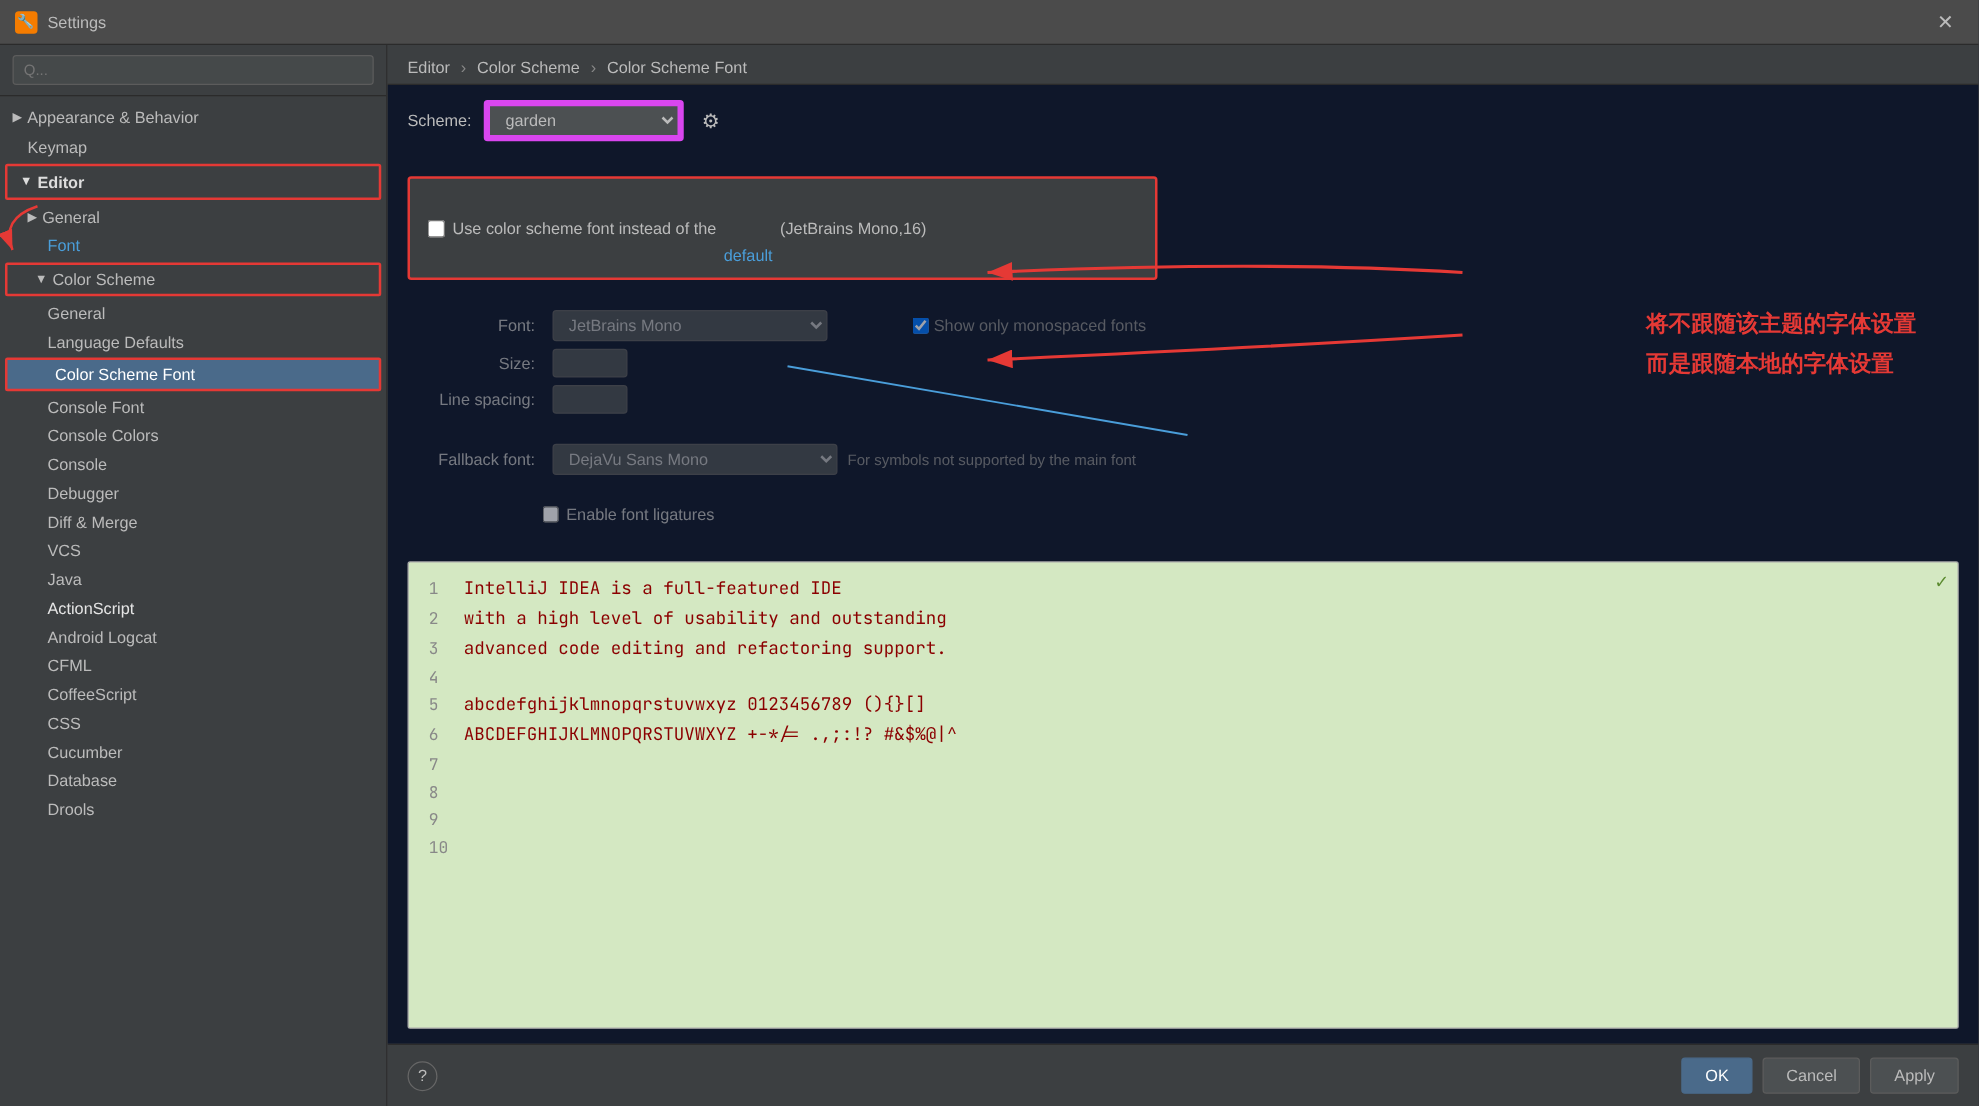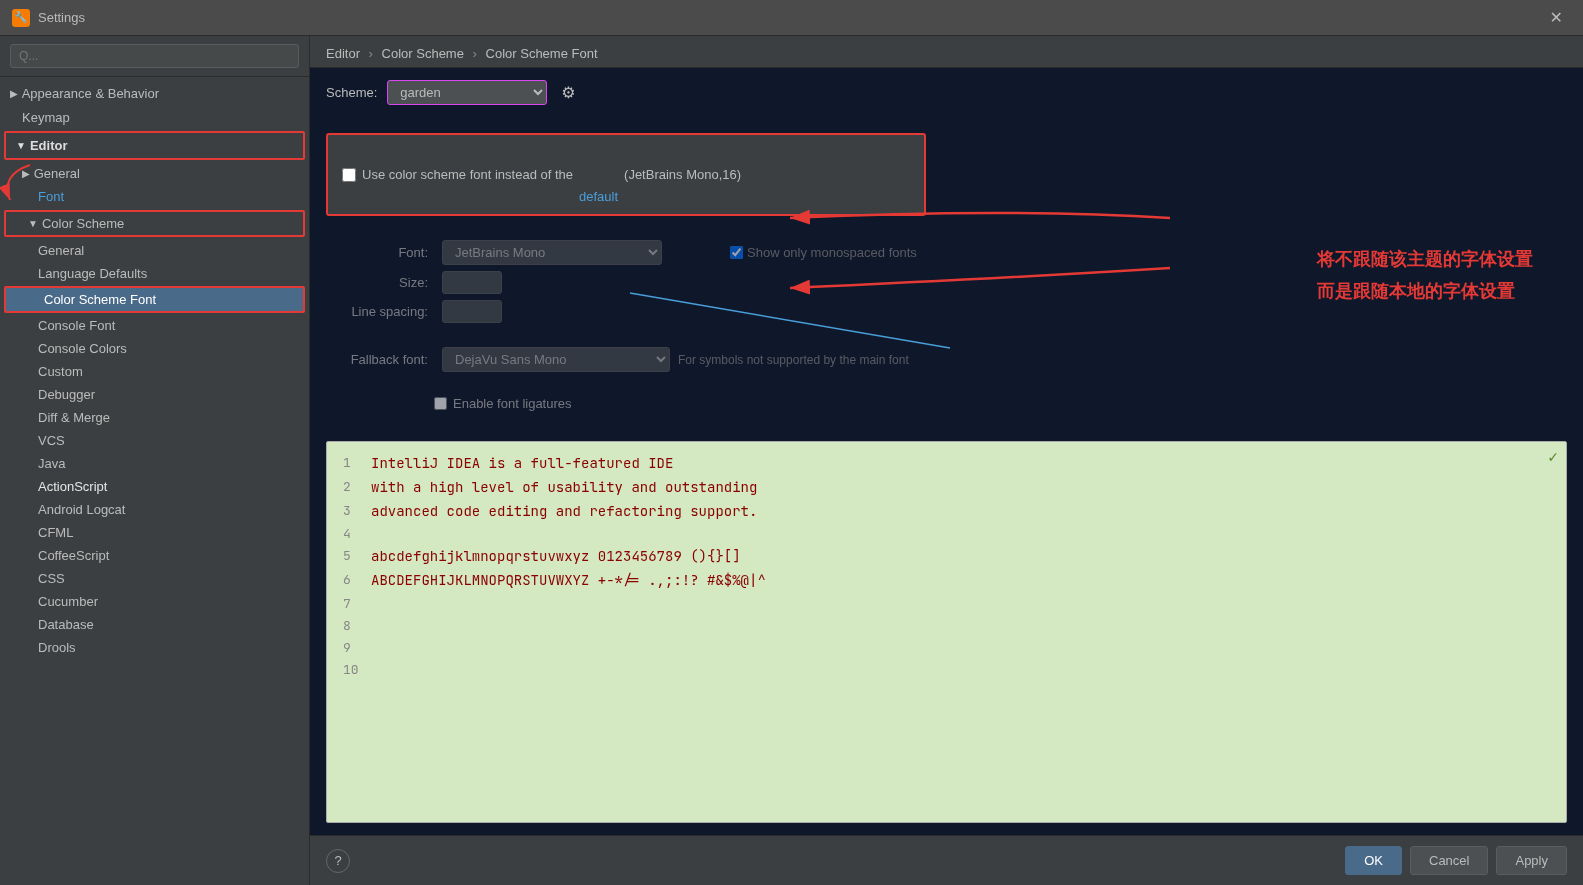--- a/index.html
+++ b/index.html
@@ -109,21 +109,21 @@
     }
     .scheme-row {
       display: flex;
       align-items: center;
       gap: 10px;
       margin-bottom: 4px;
     }
     .scheme-label { color: #bbb; font-size: 13px; }
     .scheme-select {
       background: #4c5052;
-      border: 1px solid #d946ef;
+      border: 5px solid #d946ef;
       color: #bbb;
       padding: 3px 8px;
       border-radius: 3px;
       font-size: 13px;
       min-width: 160px;
       cursor: pointer;
       outline: none;
     }
     .gear-btn {
       background: none;
@@ -320,21 +320,21 @@
         
         <div style="padding:4px 10px 4px 38px;cursor:pointer;color:#bbb;">
           <span>Console Font</span>
         </div>
         
         <div style="padding:4px 10px 4px 38px;cursor:pointer;color:#bbb;">
           <span>Console Colors</span>
         </div>
         
         <div style="padding:4px 10px 4px 38px;cursor:pointer;color:#bbb;">
-          <span>Custom</span>
+          <span>Console</span>
         </div>
         
         <div style="padding:4px 10px 4px 38px;cursor:pointer;color:#bbb;">
           <span>Debugger</span>
         </div>
         
         <div style="padding:4px 10px 4px 38px;cursor:pointer;color:#bbb;">
           <span>Diff &amp; Merge</span>
         </div>
         

